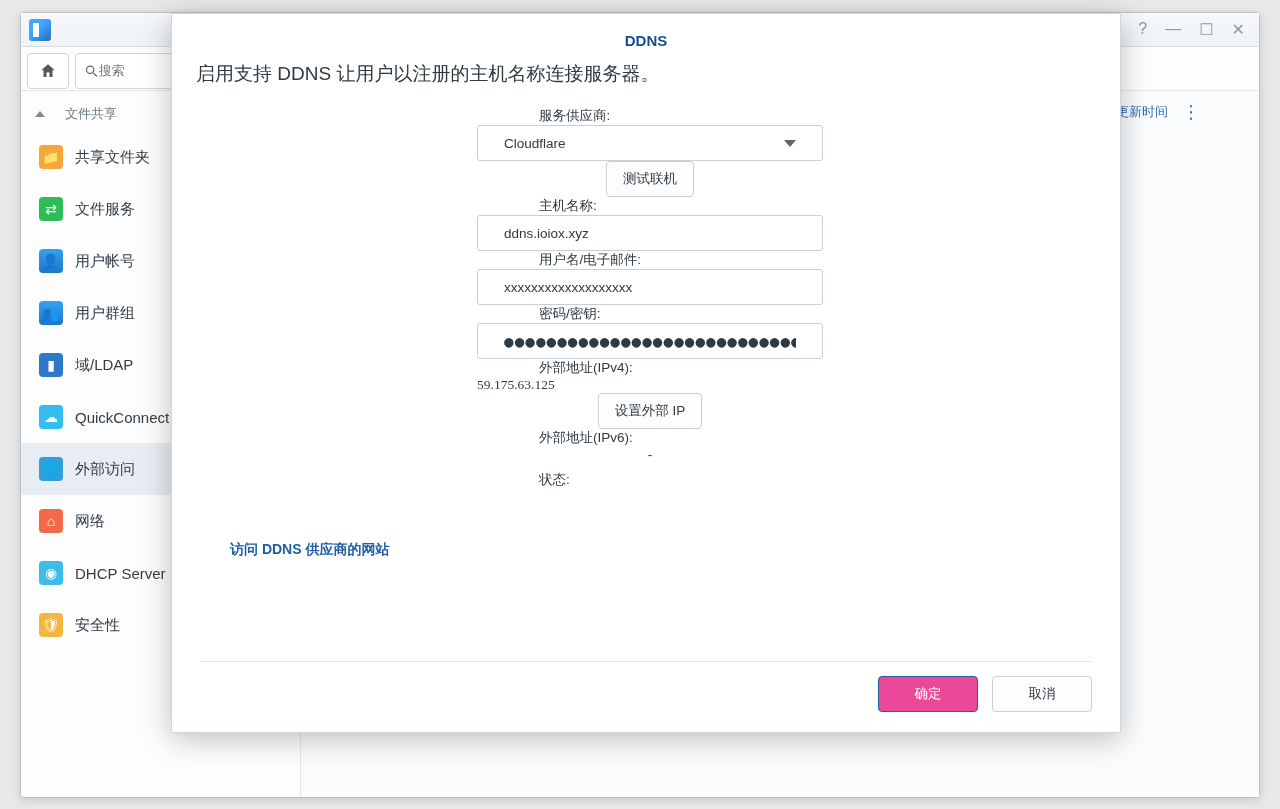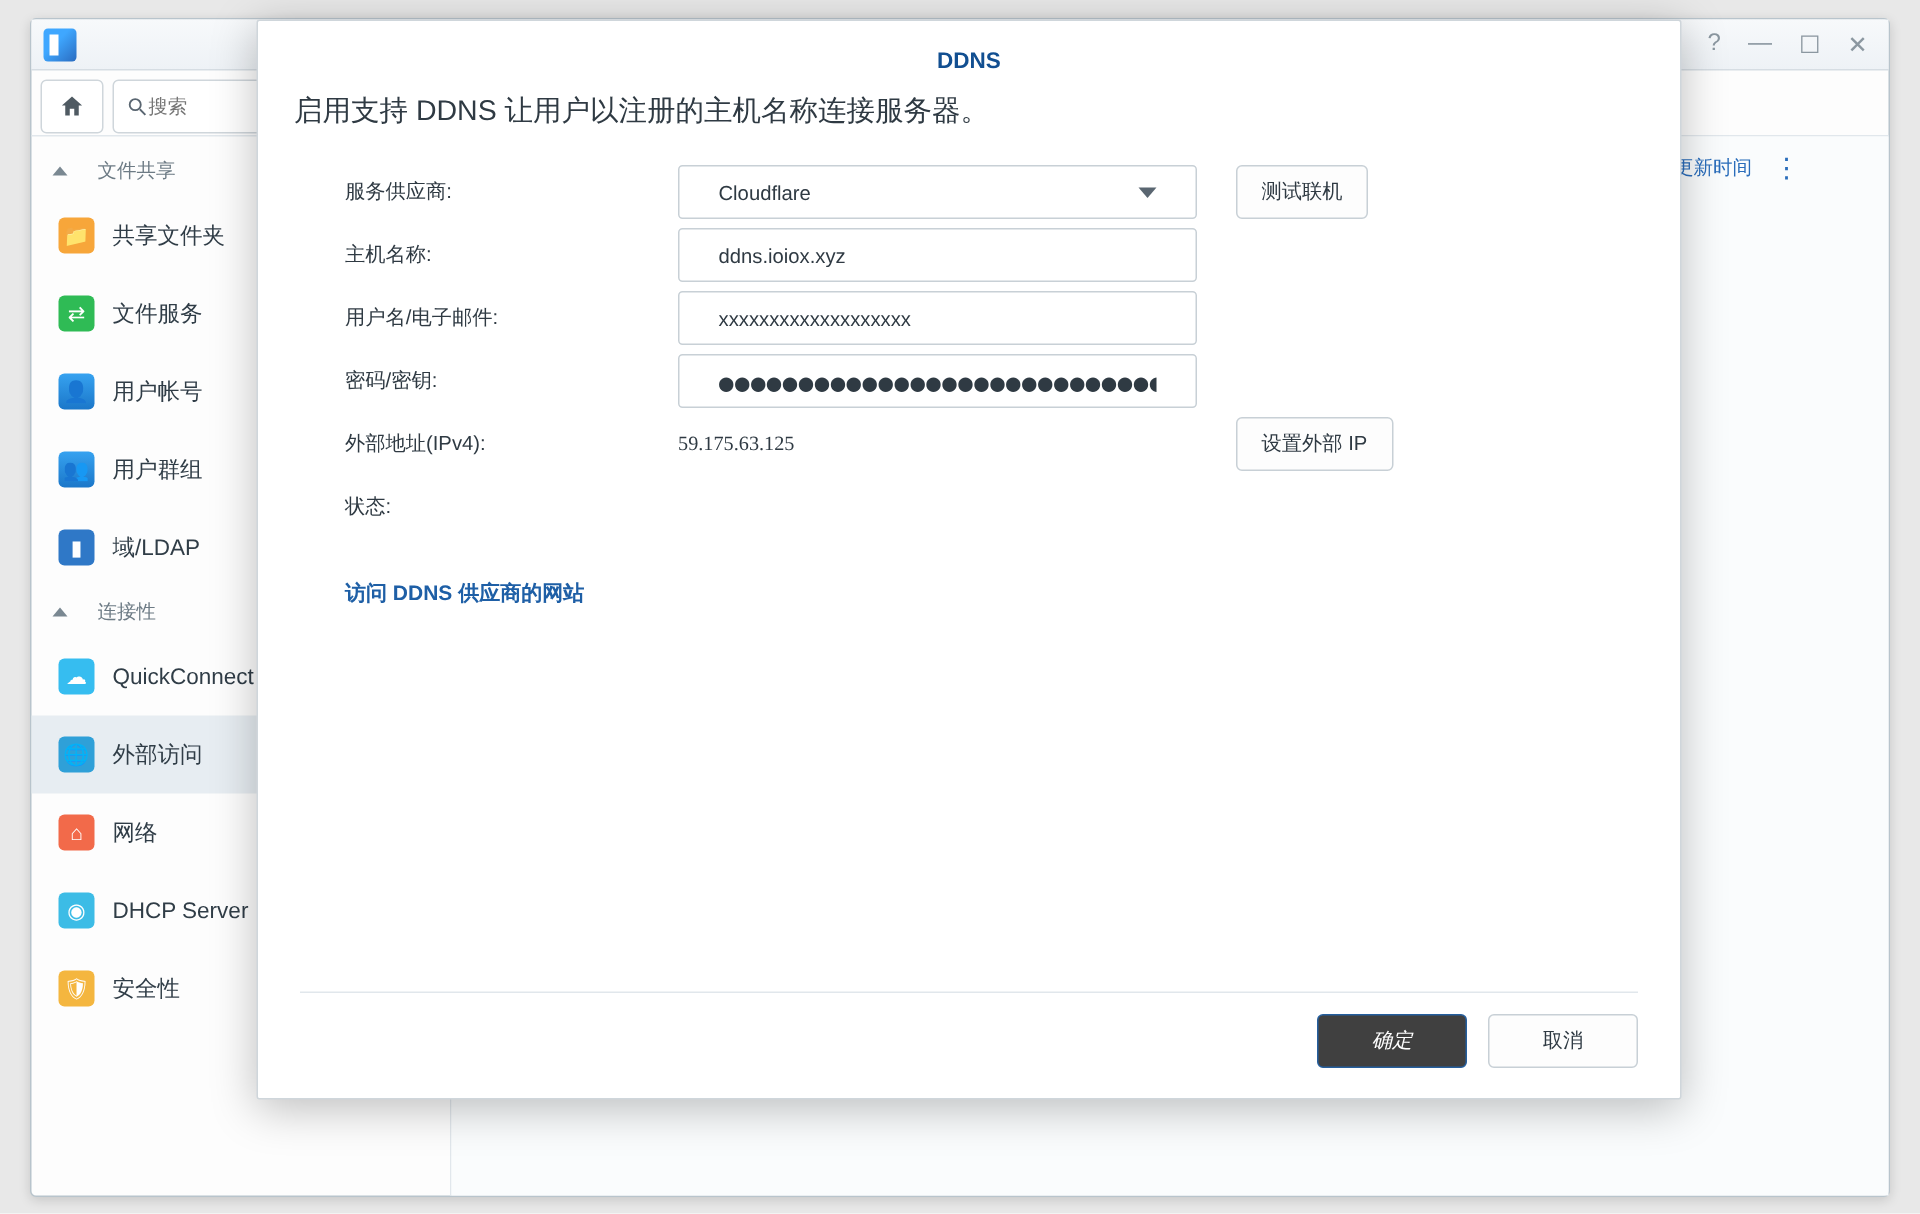--- a/index.html
+++ b/index.html
@@ -33,28 +33,28 @@
   .main { flex:1; position:relative; background:#fafcfd;}
   .main-top-peek { position:absolute; right:6px; top:6px; height:30px; width:150px; color:#2a6dbb; font-size:13px; display:flex; align-items:center; gap:14px;}
   .kebab{ font-size:18px; color:#2a6dbb; }
 
   
   .overlay { position:absolute; left:150px; top:0; right:0; bottom:0; }
   .dialog { position:absolute; left:0; top:0; width:950px; height:720px; background:#ffffff; border:1px solid #cfd6db; border-radius:2px; box-shadow:0 6px 30px rgba(0,0,0,0.25);}
   .dlg-title { text-align:center; color:#124f91; font-weight:bold; padding:18px 0 12px; font-size:15px;}
   .dlg-desc { color:#2f3a43; font-size:19px; padding:0 24px 14px;}
   .form-area{ padding:6px 50px 0 58px;}
-  .frow{ display:flex; align-items:center; min-height:42px; }
+  .frow{ display:flex; align-items:center; min-height:42px;flex-direction:column; }
   .flabel{ width:222px; color:#2f3a43; font-size:13.5px; }
   .fval{ color:#2f3a43; font-size:13.5px; }
   .sel, .tinput { width:346px; height:36px; border:1px solid #c8d0d6; border-radius:3px; padding:0 26px; font-size:13.5px; color:#2f3a43; background:#fff; }
   .sel{ display:flex; align-items:center; justify-content:space-between; cursor:pointer;}
   .caret{ width:0;height:0;border-left:6px solid transparent;border-right:6px solid transparent;border-top:7px solid #5a6671;}
   .btn{ height:36px; padding:0 16px; border:1px solid #c8d0d6; background:#fdfdfd; border-radius:4px; color:#2f3a43; font-size:13.5px; cursor:pointer;}
-  .btn.primary{ background:#404040; border-color:#255f9e; color:#fff;font-style:italic;}
+  .btn.primary{ background:#ec4899; border-color:#255f9e; color:#fff;}
   .gap{width:26px;}
   .link{ color:#1e5fa6; font-weight:bold; font-size:14px; padding:28px 0 0 0; display:inline-block; cursor:pointer;}
   .dlg-sep{ position:absolute; left:28px; right:28px; bottom:70px; height:1px; background:#e1e7ec;}
   .dlg-buttons{ position:absolute; right:28px; bottom:20px; display:flex; gap:14px;}
   .dlg-buttons .btn{ width:100px; }
   .pwdots{ letter-spacing:1px; font-family:monospace; font-size:16px;}
 </style>
 </head>
 <body>
 
@@ -108,24 +108,20 @@
         </div>
       <div class="side-item">
           <span class="ico ic-group">👥</span>
           <span>用户群组</span>
         </div>
       <div class="side-item">
           <span class="ico ic-ldap">▮</span>
           <span>域/LDAP</span>
         </div>
 
-      <div class="section-head">
-        <span class="chev"></span>
-        <span>连接性</span>
-      </div>
       <div class="side-item">
           <span class="ico ic-qc">☁</span>
           <span>QuickConnect</span>
         </div>
       <div class="side-item active">
           <span class="ico ic-ext">🌐</span>
           <span>外部访问</span>
         </div>
       <div class="side-item">
           <span class="ico ic-net">⌂</span>
@@ -193,20 +189,24 @@
           <input class="tinput pwdots" type="text" readonly="" value="●●●●●●●●●●●●●●●●●●●●●●●●●●●●●●●●●●●●●●●●" style="">
         </div>
 
         <div class="frow">
           <div class="flabel">外部地址(IPv4):</div>
           <div class="fval" style="width:346px;font-family:Liberation Serif, serif;">59.175.63.125</div>
           <div class="gap"></div>
           <button class="btn">设置外部 IP</button>
         </div>
 
+        <div class="frow">
+          <div class="flabel">外部地址(IPv6):</div>
+          <div class="fval">-</div>
+        </div>
 
         <div class="frow">
           <div class="flabel">状态:</div>
           <div class="fval"></div>
         </div>
 
         <a class="link">访问 DDNS 供应商的网站</a>
       </div>
 
       <div class="dlg-sep"></div>

